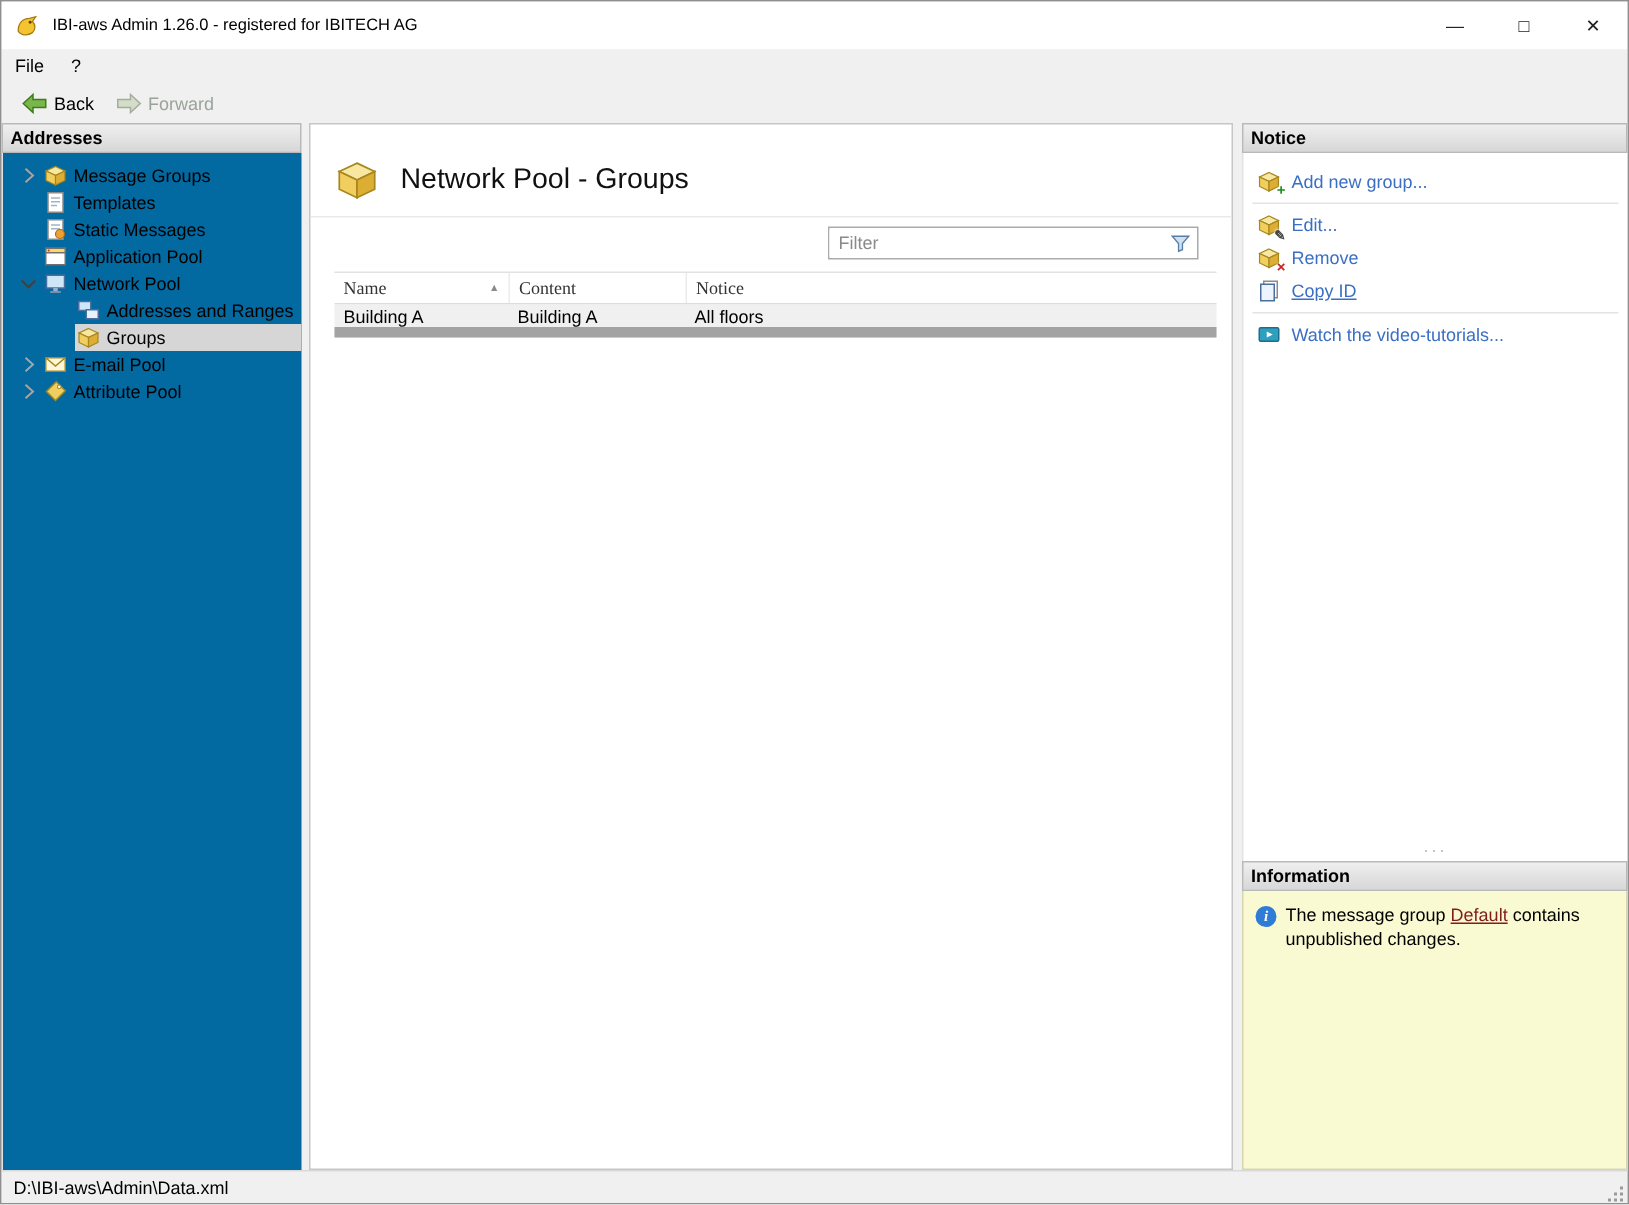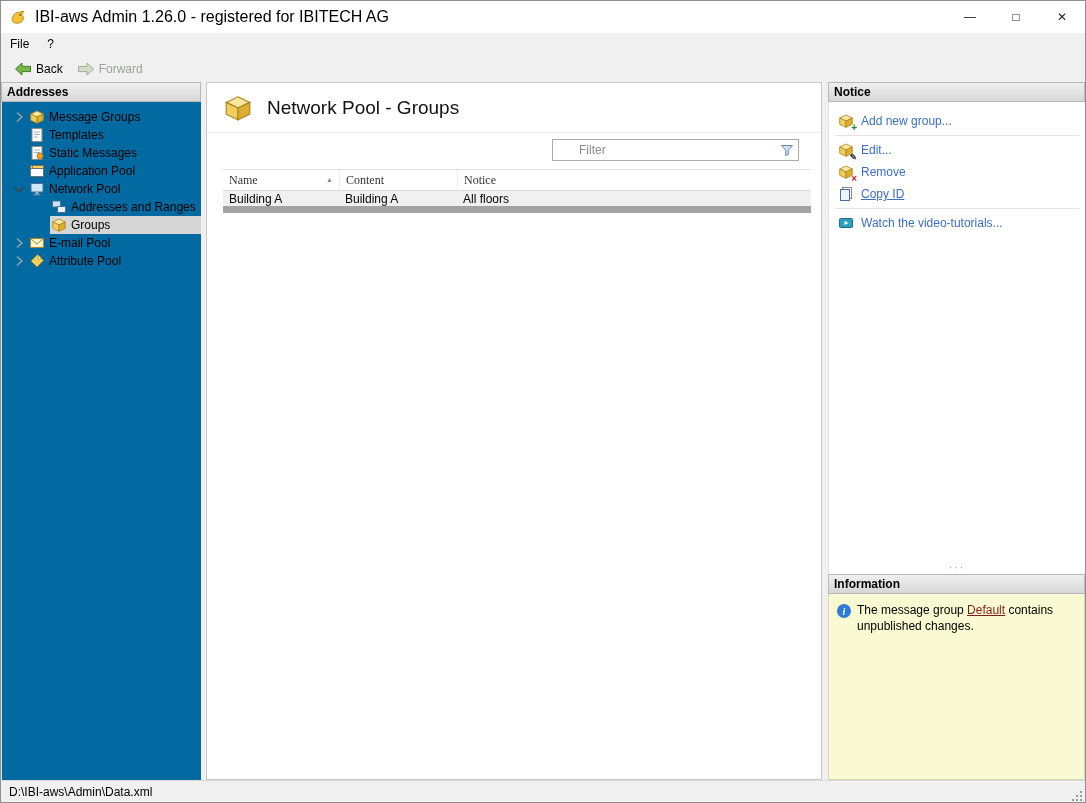--- a/index.html
+++ b/index.html
@@ -4,21 +4,21 @@
 <style>
   * { box-sizing: border-box; margin: 0; padding: 0; }
   html,body { width: 1086px; height: 803px; }
   body { font-family: "Liberation Sans", sans-serif; font-size: 12px; color: #000; background: #fff; }
 
   .window { width: 1086px; height: 803px; border: 1px solid #8f8f8f; display: flex; flex-direction: column; background: #f0f0f0; overflow: hidden; }
 
   
   .titlebar { height: 32px; background: #fff; display: flex; align-items: center; flex: none; }
   .app-icon { margin-left: 9px; width: 17px; height: 17px; flex: none; }
-  .title-text { margin-left: 8px; font-size: 16px; color: #000; white-space: nowrap; }
+  .title-text { margin-left: 8px; font-size: 11px; color: #000; white-space: nowrap; }
   .win-controls { margin-left: auto; display: flex; height: 100%; }
   .win-btn { width: 46px; height: 100%; display: flex; align-items: center; justify-content: center; font-size: 12px; color: #222; }
 
   
   .menubar { height: 22px; background: #f0f0f0; display: flex; align-items: center; flex: none; }
   .menu-item { padding: 2px 9px; }
 
   
   .toolbarbar { height: 27px; background: #f0f0f0; display: flex; align-items: center; flex: none; padding-left: 6px; }
   .tool-btn { display: flex; align-items: center; gap: 4px; padding: 2px 7px; height: 24px; }
@@ -41,24 +41,24 @@
   .tlabel { white-space: nowrap; }
   .i16 { width: 16px; height: 16px; flex: none; display: block; }
   .icon-cell { width: 16px; height: 16px; flex: none; position: relative; }
   .ovl { position: absolute; right: -3px; bottom: -4px; font-size: 10px; font-weight: bold; line-height: 1; text-shadow: 0 0 2px #fff, 0 0 2px #fff; }
   .ovl.add { color: #1e8f1e; }
   .ovl.rem { color: #cc2020; }
   .ovl.edit { color: #444; font-size: 9px; }
 
   
   .content-panel { flex: 1; background: #fff; border: 1px solid #c6c6c6; margin-right: 6px; display: flex; flex-direction: column; min-width: 0; }
-  .content-header { display: flex; align-items: center; gap: 14px; padding: 10px 14px 9px 16px; border-bottom: 1px solid #e9e9e9; }
+  .content-header { display: flex; align-items: center; gap: 14px; padding: 22px 14px 9px 16px; border-bottom: 1px solid #e9e9e9; }
   .content-title { font-size: 19px; color: #111; }
   .filter-row { display: flex; justify-content: flex-end; padding: 6px 22px 6px 16px; }
-  .filter-box { width: 247px; height: 22px; border: 1px solid #ababab; background: #fff; display: flex; align-items: center; padding-left: 20px; }
+  .filter-box { width: 247px; height: 22px; border: 1px solid #ababab; background: #fff; display: flex; align-items: center; }
   .filter-box input { flex: 1; border: none; outline: none; padding: 2px 6px; font-size: 12px; font-family: "Liberation Sans", sans-serif; min-width: 0; }
   .filter-box input::placeholder { color: #8a8a8a; }
   .funnel { padding-right: 4px; display: flex; align-items: center; }
 
   .grid { margin: 2px 10px 0 16px; }
   .grid-header { display: flex; height: 22px; align-items: center; border-top: 1px solid #e2e2e2; border-bottom: 1px solid #dcdcdc; color: #333; font-family: Liberation Serif, serif; }
   .gc { padding-left: 6px; height: 100%; display: flex; align-items: center; }
   .gc.name { width: 116px; justify-content: space-between; padding-right: 6px; }
   .gc.content { width: 118px; border-left: 1px solid #ececec; text-align: right; }
   .gc.notice { flex: 1; border-left: 1px solid #ececec; }

